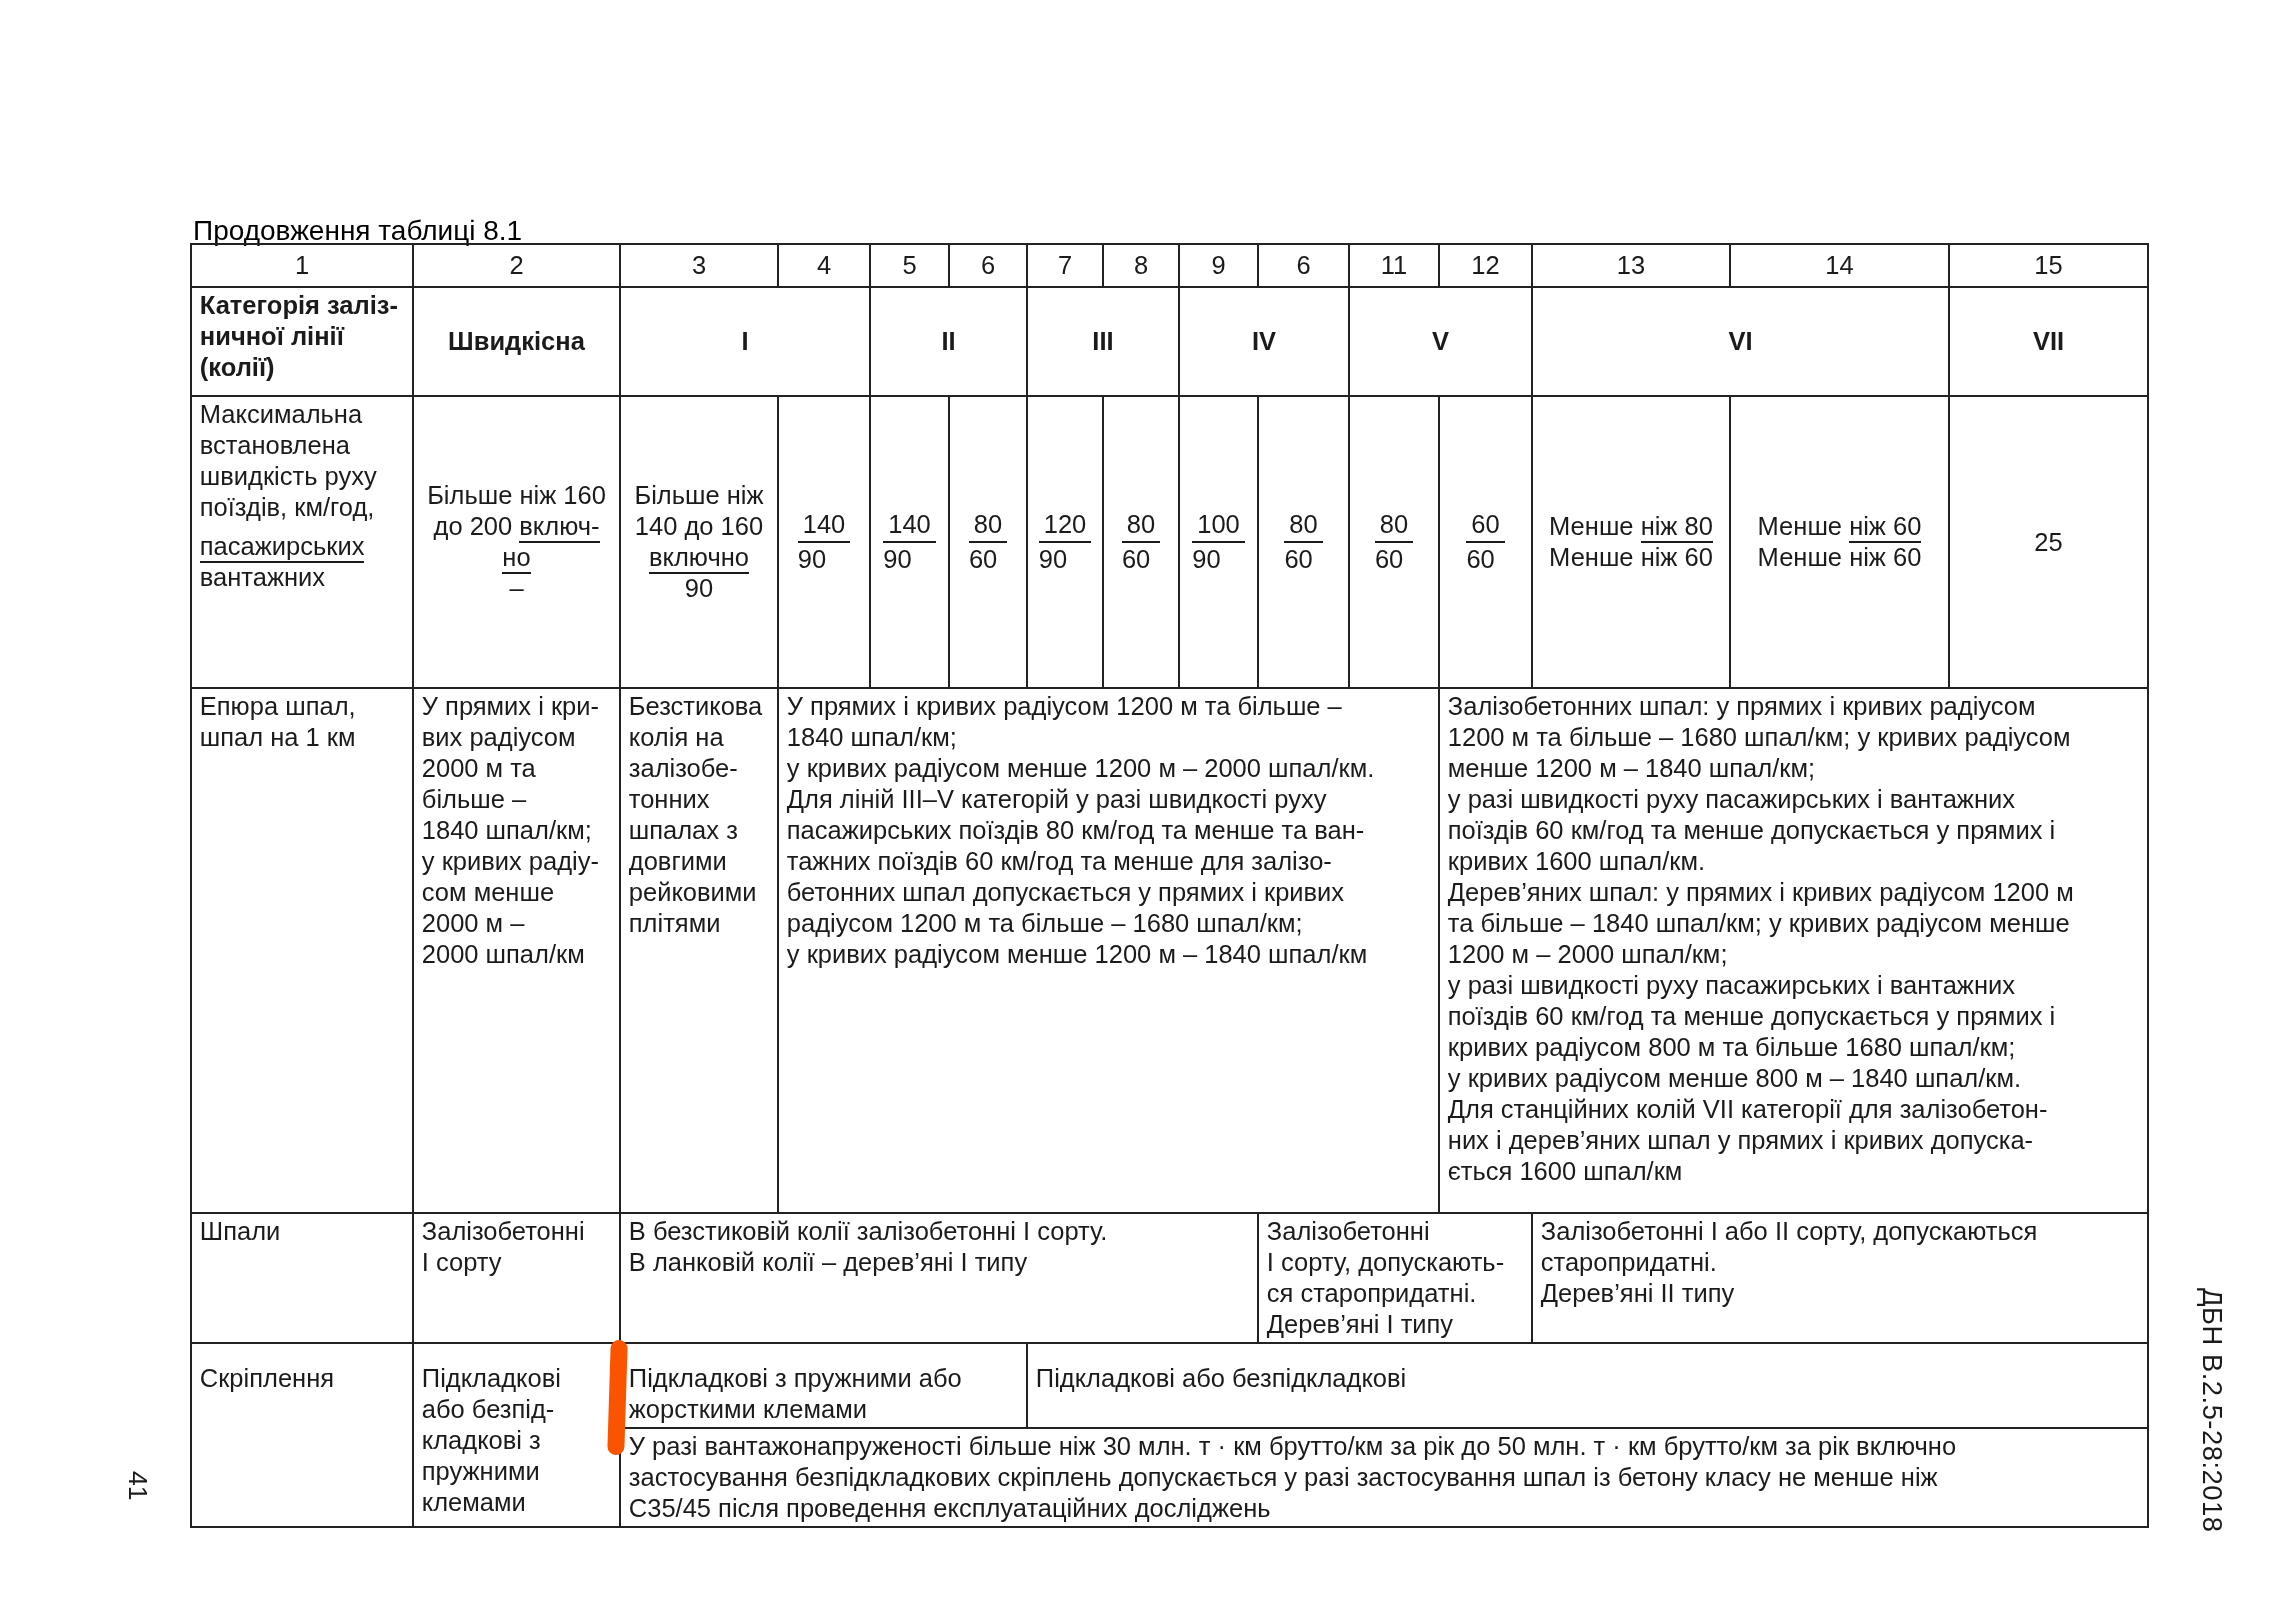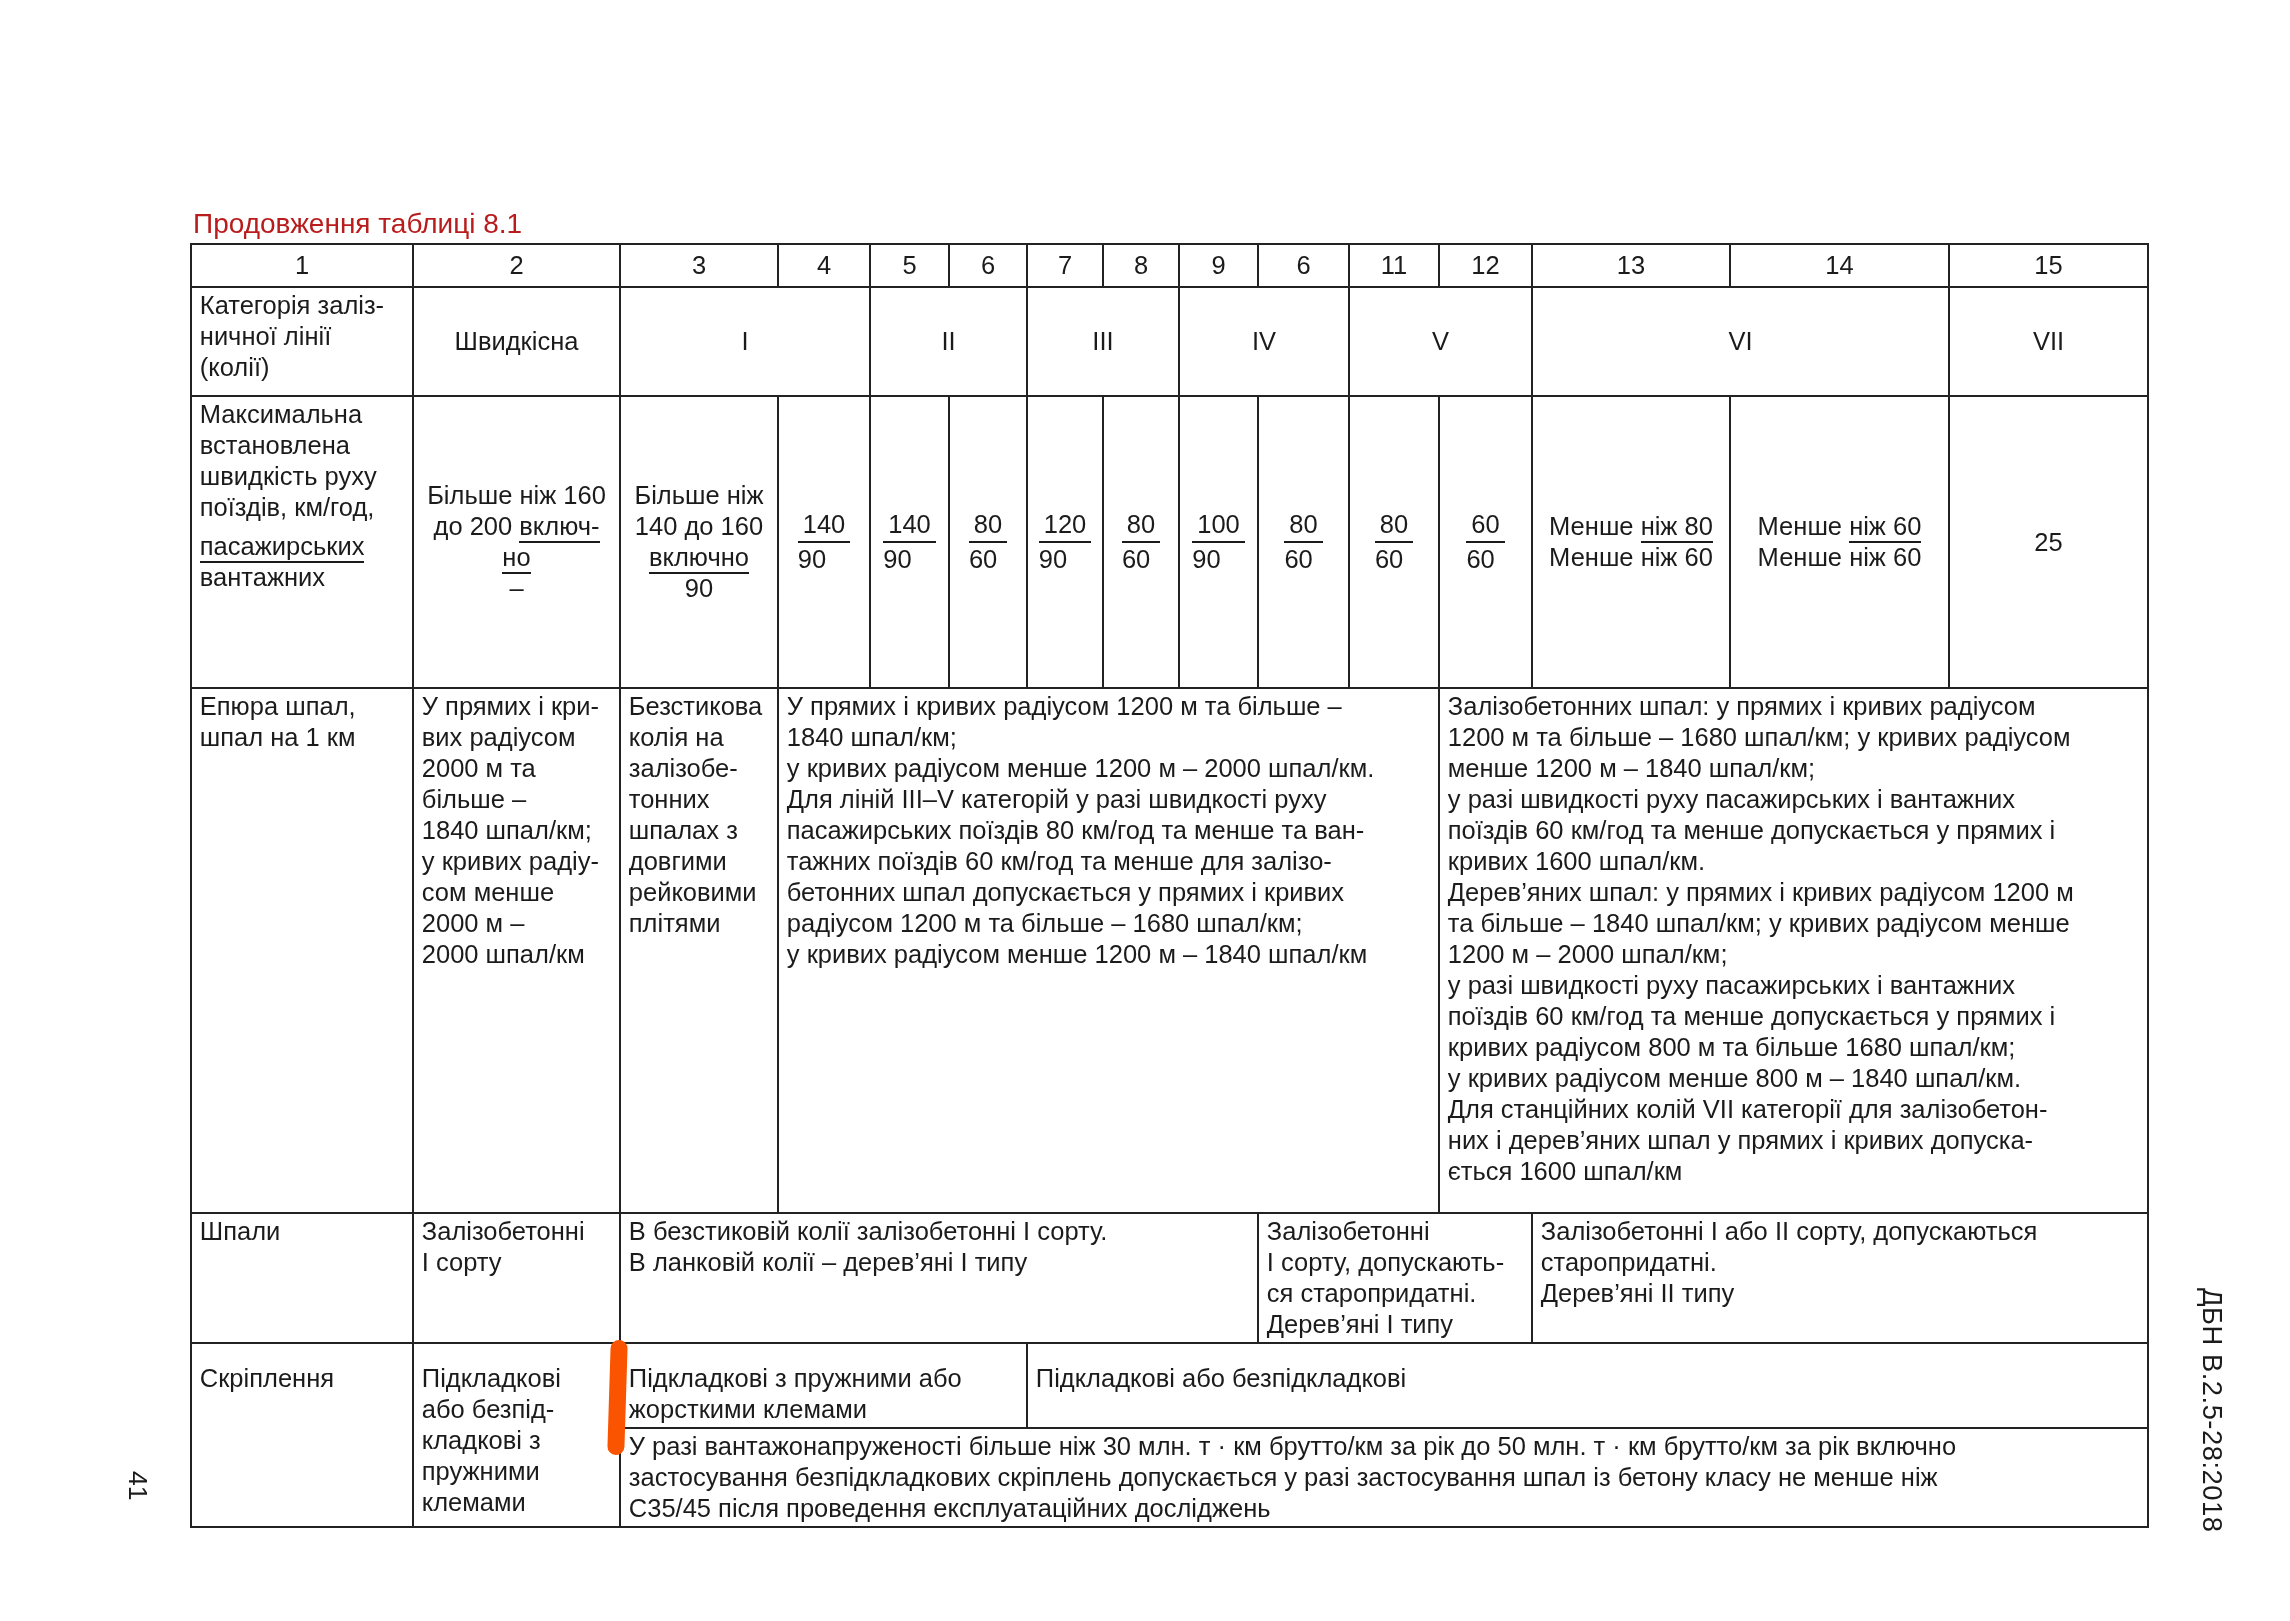--- a/index.html
+++ b/index.html
@@ -1,34 +1,34 @@
 <!DOCTYPE html>
 <html><head>
 <meta charset="utf-8">
 <style>
   html,body{margin:0;padding:0;background:#ffffff;}
   .sheet{
     position:relative;width:2291px;height:1621px;background:#ffffff;
     font-family:"Liberation Sans", sans-serif;color:#1b1b1b;overflow:hidden;
   }
   .title{
-    position:absolute;left:193px;top:207px;font-size:28px;line-height:33px;color:#b91c1c;
+    position:absolute;left:193px;top:214px;font-size:28px;line-height:33px;color:#000000;
   }
   table.tbl{
     position:absolute;left:190px;top:243px;width:1959px;
     border-collapse:collapse;table-layout:fixed;
     font-size:25.5px;line-height:31px;color:#1b1b1b;
   }
   table.tbl td{
     border:2px solid #222222;border-top-width:2.9px;border-bottom-width:2.9px;
     padding:2px 7.8px;vertical-align:top;text-align:left;overflow:hidden;
   }
   .pre{white-space:pre-line;}
   tr.r-num{height:43px;}
-  tr.r-cat{height:109px;}
+  tr.r-cat{height:109px;font-weight:bold;}
   tr.r-speed{height:292px;}
   tr.r-ep{height:525px;}
   tr.r-shp{height:129px;}
   tr.r-skrA{height:67px;}
   tr.r-skrB{height:91px;}
   tr.r-num td{text-align:center;vertical-align:middle;padding:2px 2px;}
   tr.r-cat td{text-align:center;vertical-align:middle;}
   tr.r-cat td.lbl{text-align:left;vertical-align:top;}
   tr.r-speed td{text-align:center;vertical-align:middle;padding:2px 3.9px;}
   tr.r-speed td.lbl{text-align:left;vertical-align:top;padding:2px 7.8px;}

